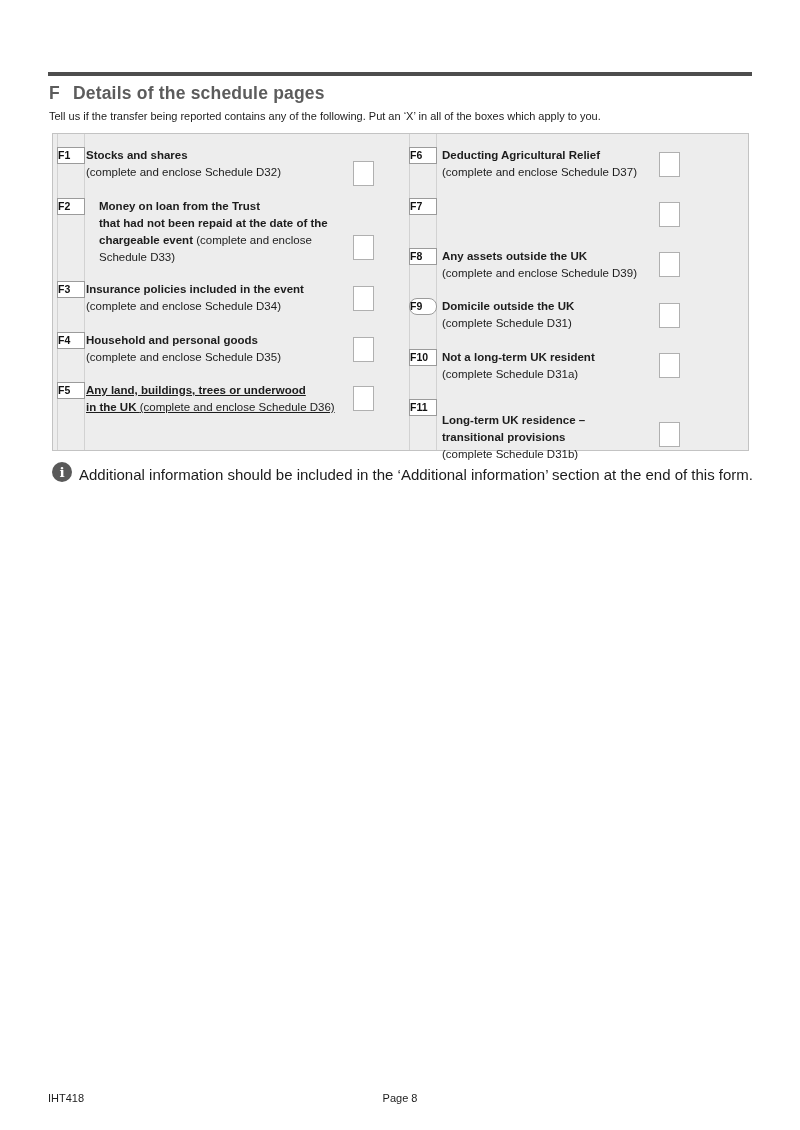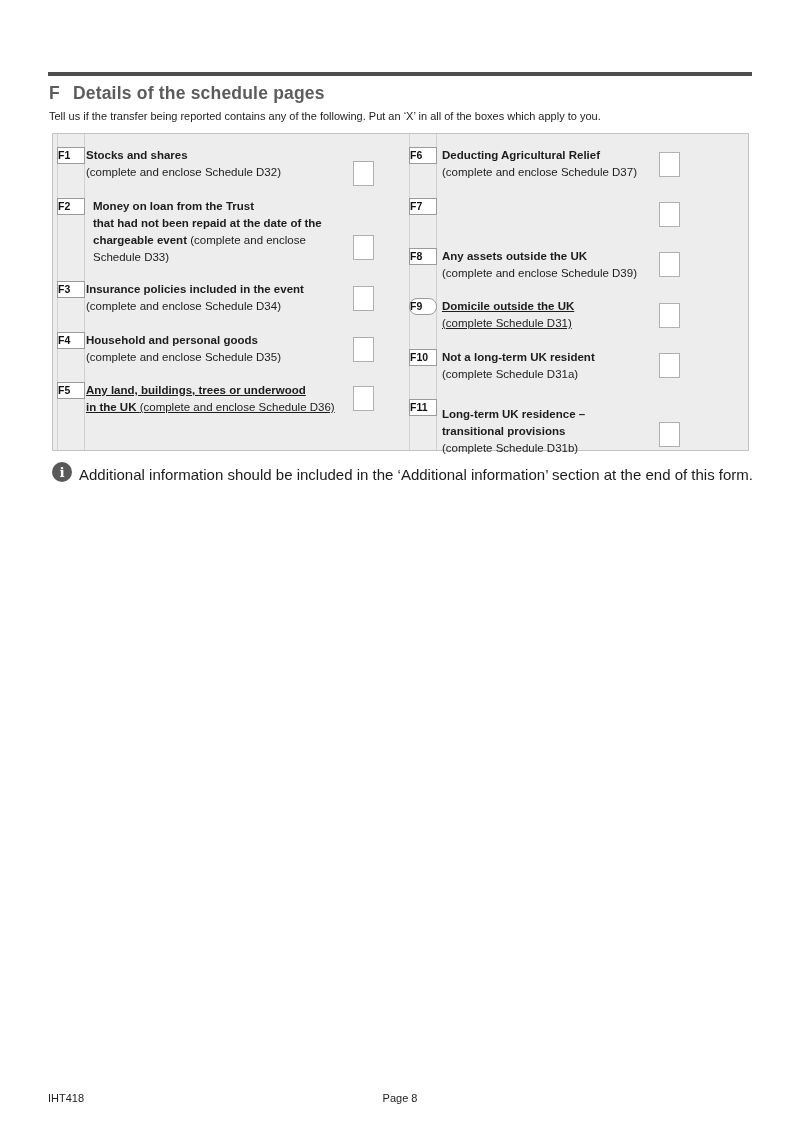--- a/index.html
+++ b/index.html
@@ -63,21 +63,21 @@
     <div class="strip strip-left"></div>
     <div class="strip strip-right"></div>
 
   <div class="label-box" style="left: 4px; top: 13px;">F1</div>
       <div class="item-text" style="left: 33px; top: 13px; width: 262px;">
         <div class="line"><span class="b">Stocks and shares</span></div>
         <div class="line"><span class="r">(complete and enclose Schedule D32)</span></div>
       </div>
       <div class="checkbox" style="left: 300px; top: 27px;"></div>
       <div class="label-box" style="left: 4px; top: 64px;">F2</div>
-      <div class="item-text" style="left: 24px; top: 64px; width: 262px; padding-left: 16px;">
+      <div class="item-text" style="left: 30px; top: 64px; width: 262px; padding-left: 16px;">
         <div class="line"><span class="b">Money on loan from the Trust</span></div>
         <div class="line"><span class="b">that had not been repaid at the date of the</span></div>
         <div class="line"><span class="b">chargeable event </span><span class="r">(complete and enclose</span></div>
         <div class="line"><span class="r">Schedule D33)</span></div>
       </div>
       <div class="checkbox" style="left: 300px; top: 101px;"></div>
       <div class="label-box" style="left: 4px; top: 147px;">F3</div>
       <div class="item-text" style="left: 33px; top: 147px; width: 262px;">
         <div class="line"><span class="b">Insurance policies included in the event</span></div>
         <div class="line"><span class="r">(complete and enclose Schedule D34)</span></div>
@@ -103,33 +103,33 @@
       <div class="checkbox" style="left: 606px; top: 18px;"></div>
       <div class="label-box" style="left: 356px; top: 64px;">F7</div>
       <div class="checkbox" style="left: 606px; top: 68px;"></div>
       <div class="label-box" style="left: 356px; top: 114px;">F8</div>
       <div class="item-text" style="left: 389px; top: 114px; width: 208px;">
         <div class="line"><span class="b">Any assets outside the UK</span></div>
         <div class="line"><span class="r">(complete and enclose Schedule D39)</span></div>
       </div>
       <div class="checkbox" style="left: 606px; top: 118px;"></div>
       <div class="label-box" style="left: 356px; top: 164px; border-radius: 8px;">F9</div>
-      <div class="item-text" style="left: 389px; top: 164px; width: 208px; text-decoration: underline;">
+      <div class="item-text" style="left: 389px; top: 164px; width: 208px;">
         <div class="line"><span class="b">Domicile outside the UK</span></div>
         <div class="line"><span class="r">(complete Schedule D31)</span></div>
       </div>
       <div class="checkbox" style="left: 606px; top: 169px;"></div>
       <div class="label-box" style="left: 356px; top: 215px;">F10</div>
       <div class="item-text" style="left: 389px; top: 215px; width: 208px;">
         <div class="line"><span class="b">Not a long-term UK resident</span></div>
         <div class="line"><span class="r">(complete Schedule D31a)</span></div>
       </div>
       <div class="checkbox" style="left: 606px; top: 219px;"></div>
       <div class="label-box" style="left: 356px; top: 265px;">F11</div>
-      <div class="item-text" style="left: 389px; top: 272px; width: 208px;">
+      <div class="item-text" style="left: 389px; top: 278px; width: 208px;">
         <div class="line"><span class="b">Long-term UK residence –</span></div>
         <div class="line"><span class="b">transitional provisions</span></div>
         <div class="line"><span class="r">(complete Schedule D31b)</span></div>
       </div>
       <div class="checkbox" style="left: 606px; top: 288px;"></div>
     </div>
 
   <div class="note">
     <div class="info-icon">
       <span>i</span>

